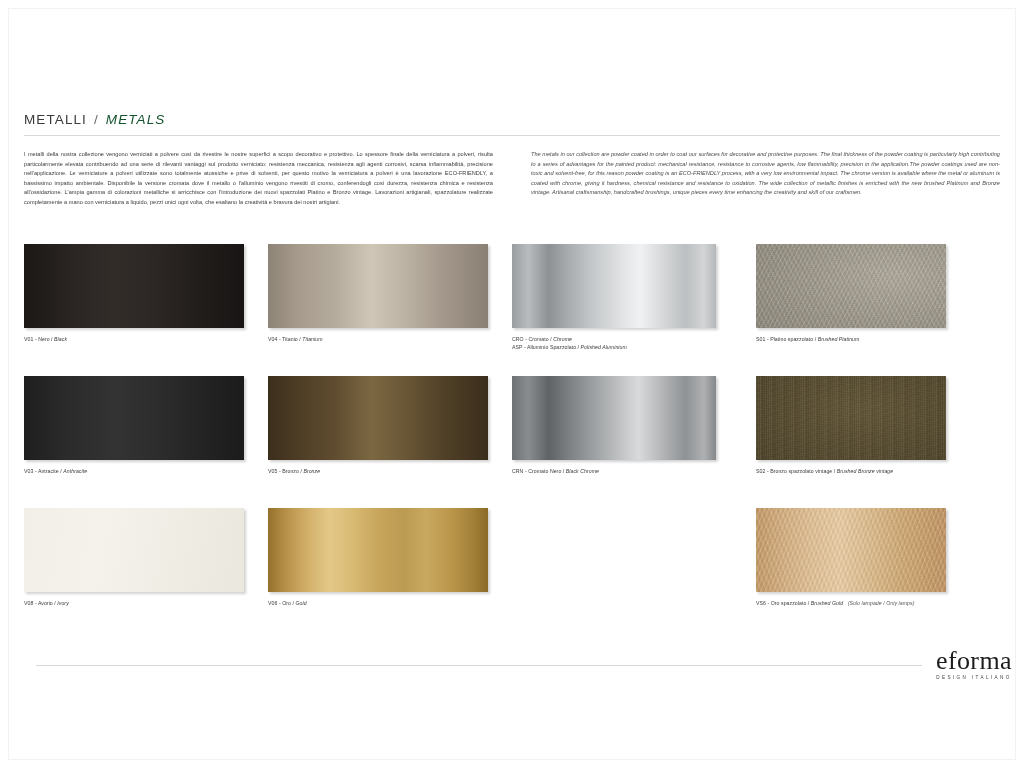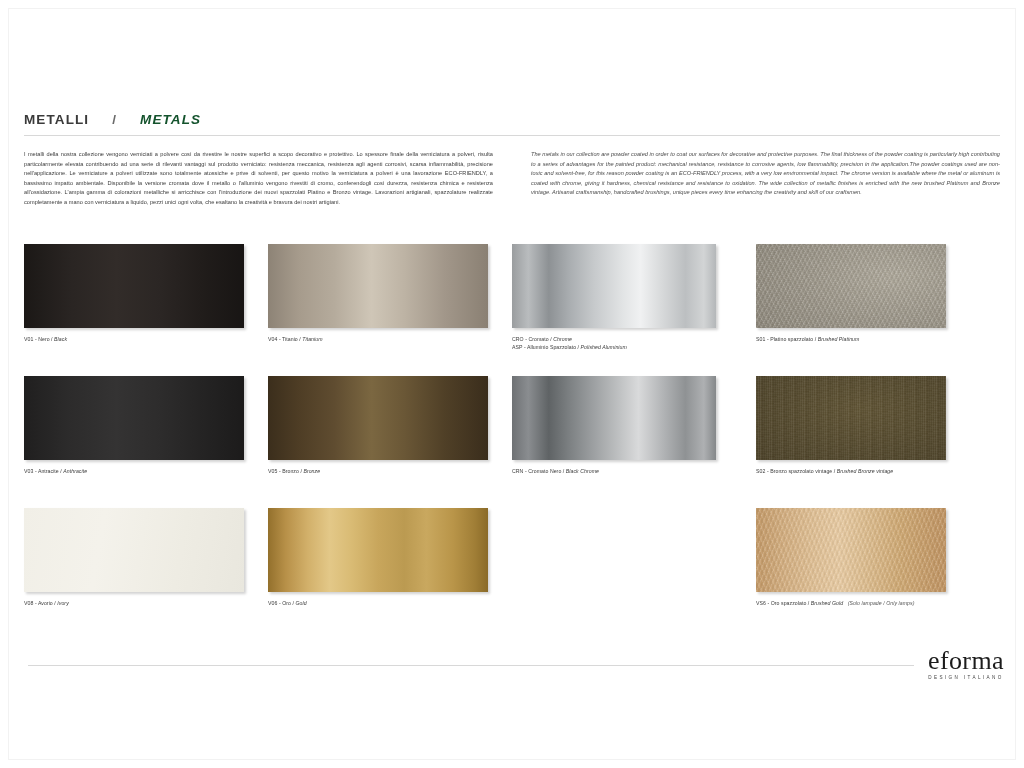--- a/index.html
+++ b/index.html
@@ -18,23 +18,23 @@
     position:absolute;left:8px;top:8px;right:8px;bottom:8px;
     border:1px solid #f2f2f2;
     pointer-events:none;
   }
   .content{
     position:absolute;left:24px;top:112px;width:976px;
   }
 
   
   .title-row{
-    display:flex;align-items:baseline;gap:23px;
+    display:flex;align-items:baseline;gap:7px;
     font-size:13.5px;letter-spacing:1.1px;color:#3a3a3a;
-    font-weight:700;
+    font-weight:400;
   }
   .title-it{font-family:"Liberation Sans",sans-serif;}
   .title-sep{color:#6a6a6a;}
   .title-en{font-style:italic;color:#14532d;}
   .title-rule{
     margin-top:8px;height:1px;background:#d8d8d8;width:976px;
   }
 
   
   .intro{
@@ -134,21 +134,21 @@
     background:#cfa977;
     background-image:
       repeating-linear-gradient(112deg, rgba(255,255,255,.17) 0px, rgba(255,255,255,0) 1.3px, rgba(0,0,0,.05) 2.6px, rgba(255,255,255,0) 3.9px),
       repeating-linear-gradient(68deg, rgba(255,255,255,.14) 0px, rgba(255,255,255,0) 1.7px, rgba(0,0,0,.04) 3.2px, rgba(255,255,255,0) 4.8px),
       linear-gradient(90deg,#c49a68 0%,#d3ae80 14%,#e0c095 30%,#e8cba3 44%,#ddbd8f 58%,#cfa974 76%,#c09463 100%);
   }
   .empty{visibility:hidden;}
 
   
   .footer{
-    position:absolute;left:28px;top:648px;width:976px;
+    position:absolute;left:36px;top:648px;width:976px;
     display:flex;align-items:center;justify-content:flex-end;gap:0;
   }
   .footer-rule{
     flex:1;height:1px;background:#d8d8d8;margin-right:14px;margin-top:2px;
   }
   .logo{
     text-align:center;line-height:1;
   }
   .logo-word{
     font-family:"Liberation Serif", serif;

